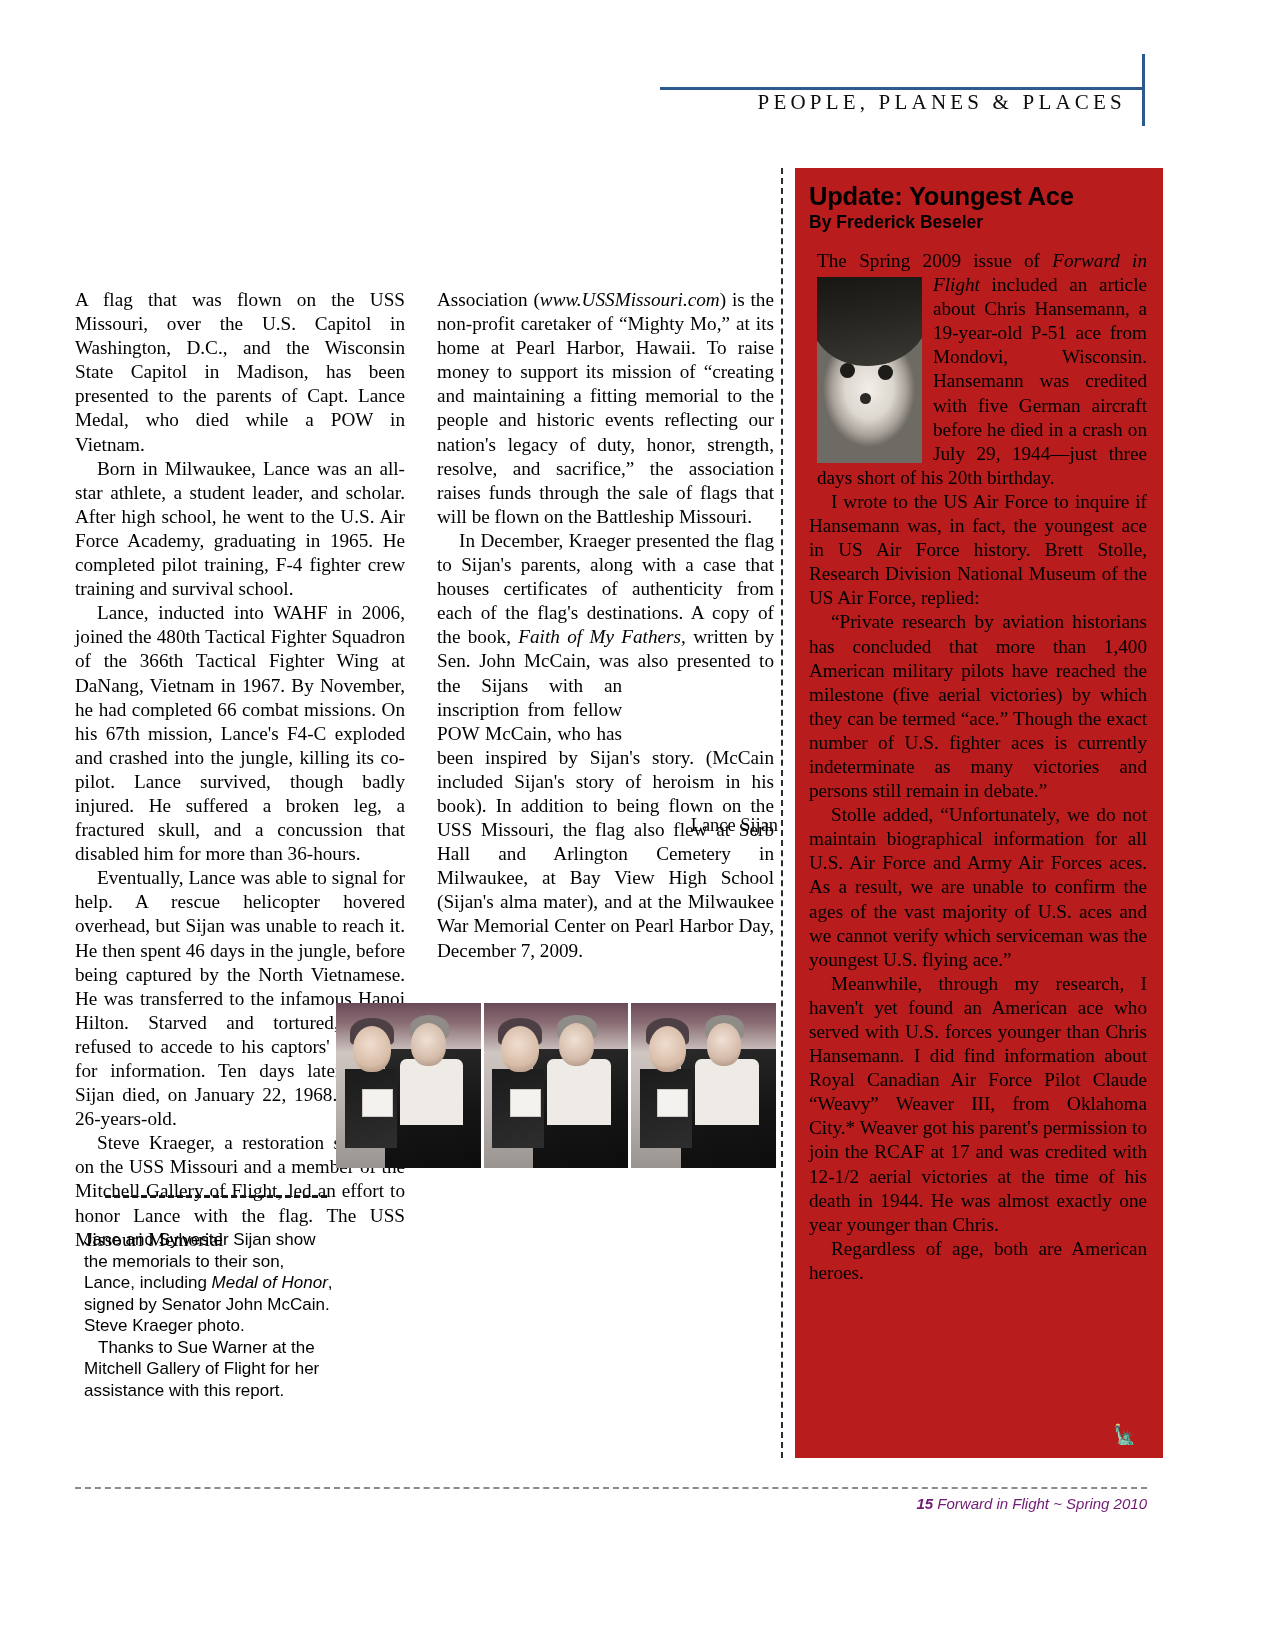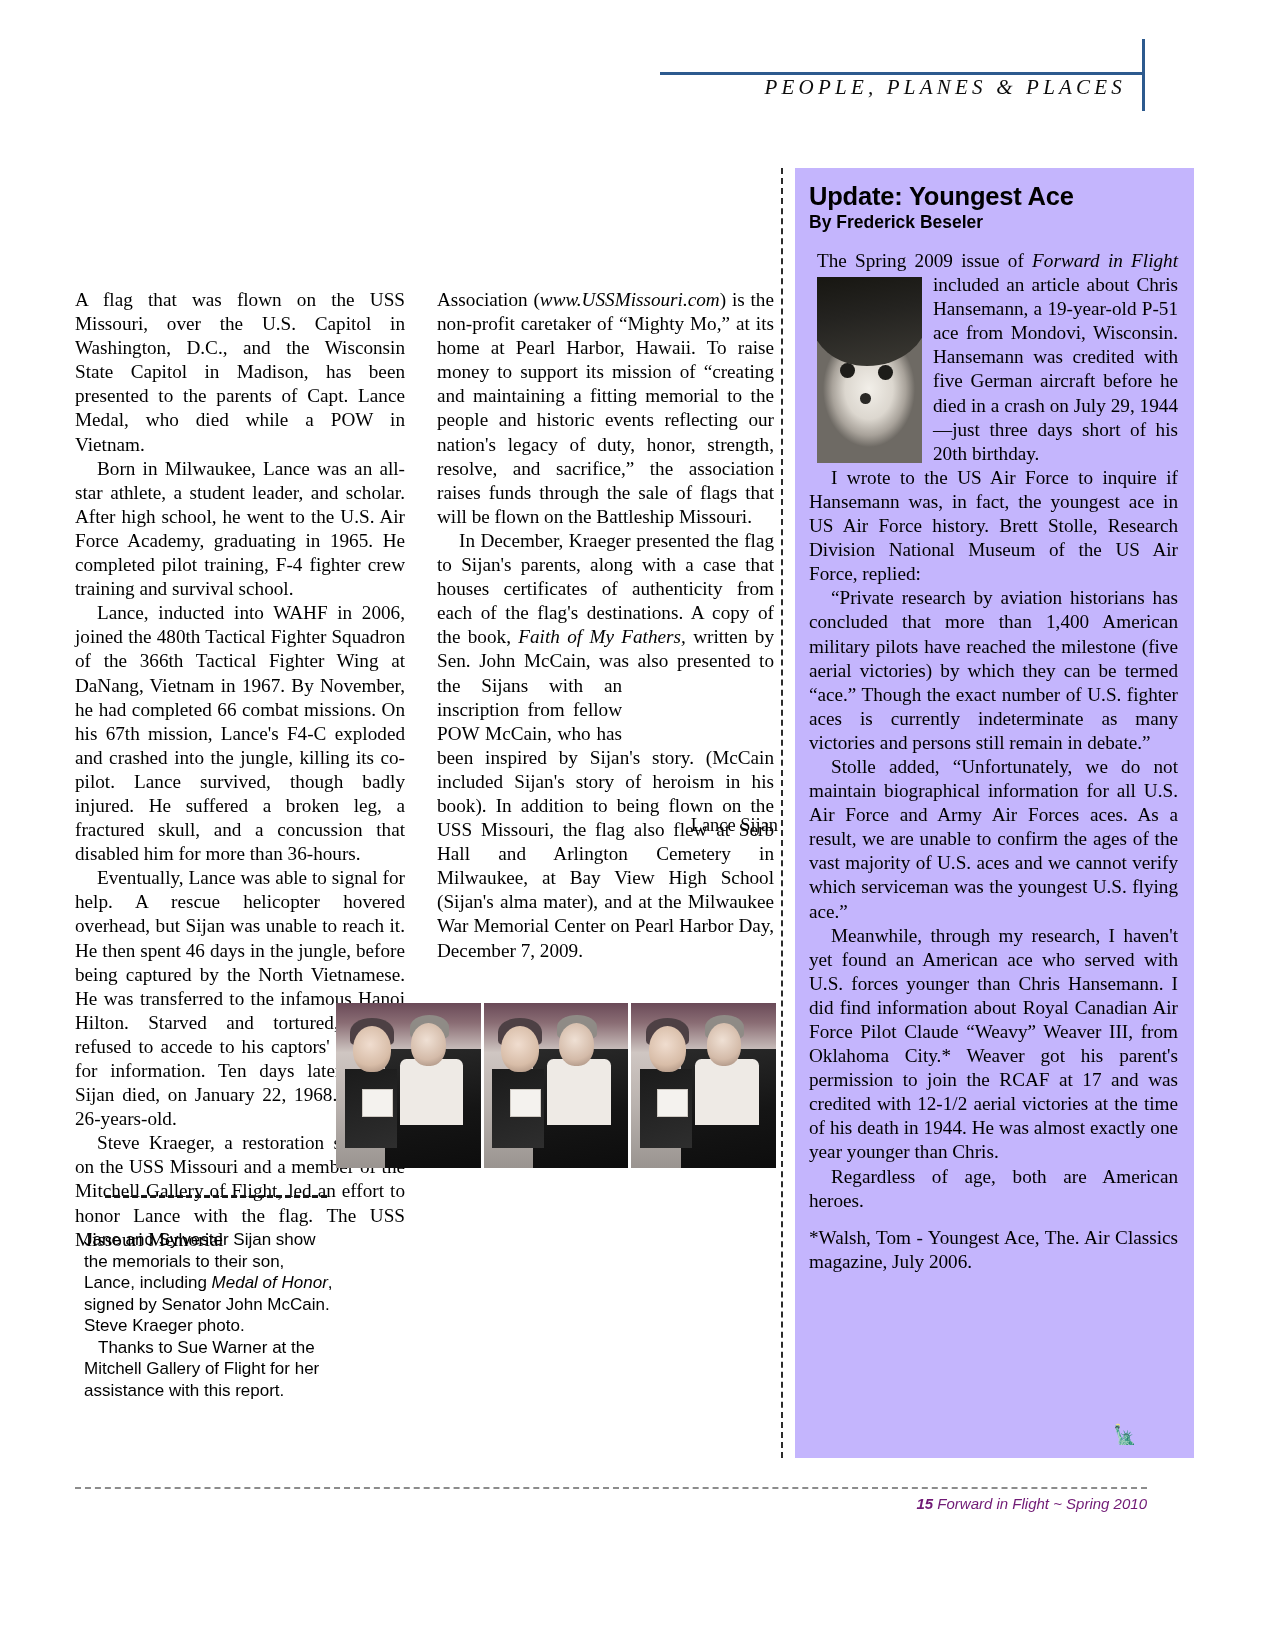--- a/index.html
+++ b/index.html
@@ -14,24 +14,23 @@
     background: #ffffff;
     overflow: hidden;
     font-family: "Liberation Serif", "DejaVu Serif", serif;
     color: #000000;
   }
 
   
   .masthead {
     position: absolute;
     left: 660px;
-    top: 39px;
+    top: 54px;
     width: 485px;
     height: 72px;
-    font-style: italic;
   }
   .masthead-rule {
     position: absolute;
     left: 0;
     top: 33px;
     width: 485px;
     height: 3px;
     background: #2d5a8e;
   }
   .masthead-vrule {
@@ -279,23 +278,23 @@
     left: 781px;
     top: 168px;
     width: 0;
     height: 1290px;
     border-left: 2px dashed #2b2b2b;
   }
   .sidebar {
     position: absolute;
     left: 795px;
     top: 168px;
-    width: 399px;
+    width: 368px;
     height: 1290px;
-    background: #c4b5fd;
+    background: #b91c1c;
     box-sizing: border-box;
     padding: 14px 16px 10px 14px;
   }
   .sidebar-title {
     font-family: "Liberation Sans", "DejaVu Sans", sans-serif;
     font-weight: bold;
     font-size: 25.5px;
     line-height: 29px;
     margin: 0;
     letter-spacing: -0.2px;
@@ -468,21 +467,20 @@
     <h2 class="sidebar-title">Update: Youngest Ace</h2>
     <div class="sidebar-byline">By Frederick Beseler</div>
 
     <div class="sidebar-body">
       <p class="first"><span>The Spring 2009 issue of </span><i>Forward in Flight</i><span class="ace-photo"></span><span> included an article about Chris Hansemann, a 19-year-old P-51 ace from Mondovi, Wisconsin. Hansemann was credited with five German aircraft before he died in a crash on July 29, 1944—just three days short of his 20th birthday.</span></p>
       <p>I wrote to the US Air Force to inquire if Hansemann was, in fact, the youngest ace in US Air Force history. Brett Stolle, Research Division National Museum of the US Air Force, replied:</p>
       <p>“Private research by aviation historians has concluded that more than 1,400 American military pilots have reached the milestone (five aerial victories) by which they can be termed “ace.” Though the exact number of U.S. fighter aces is currently indeterminate as many victories and persons still remain in debate.”</p>
       <p>Stolle added, “Unfortunately, we do not maintain biographical information for all U.S. Air Force and Army Air Forces aces. As a result, we are unable to confirm the ages of the vast majority of U.S. aces and we cannot verify which serviceman was the youngest U.S. flying ace.”</p>
       <p>Meanwhile, through my research, I haven't yet found an American ace who served with U.S. forces younger than Chris Hansemann. I did find information about Royal Canadian Air Force Pilot Claude “Weavy” Weaver III, from Oklahoma City.* Weaver got his parent's permission to join the RCAF at 17 and was credited with 12-1/2 aerial victories at the time of his death in 1944. He was almost exactly one year younger than Chris.</p>
       <p>Regardless of age, both are American heroes.</p>
-      <p class="footnote">*Walsh, Tom - Youngest Ace, The. Air Classics magazine, July 2006.</p>
     </div>
   </div>
 
   <div class="emblem">🗽</div>
 
   <div class="footer-rule"></div>
   <div class="footer-text"><span class="footer-page">15</span><span> Forward in Flight ~ Spring 2010</span></div>
 
 </div>
 

